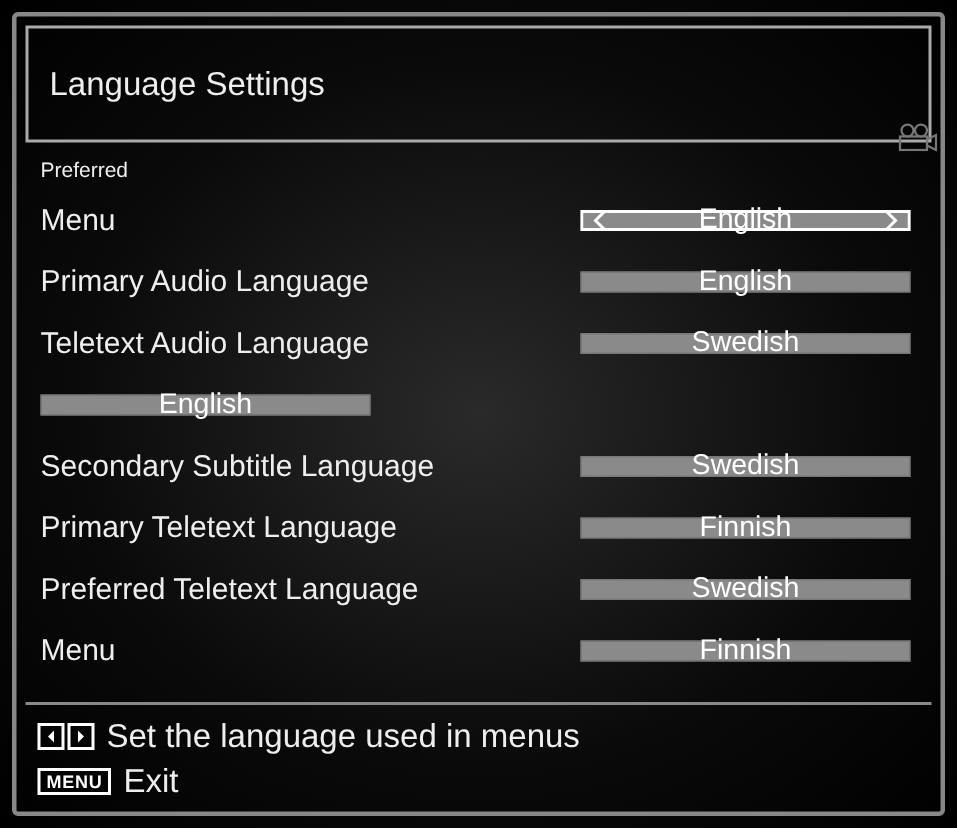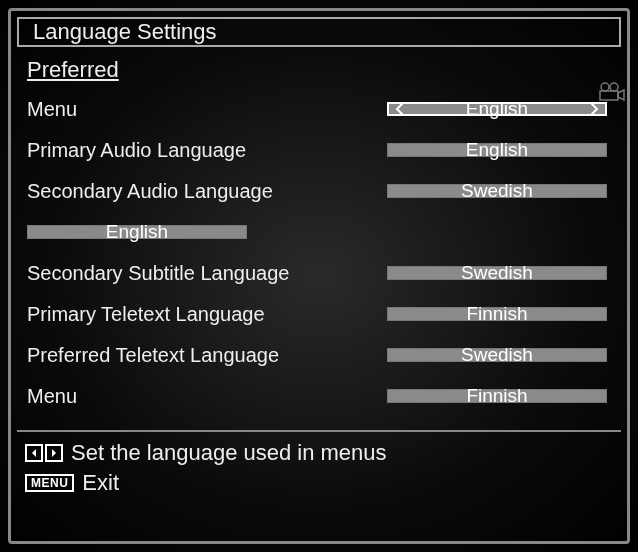--- a/index.html
+++ b/index.html
@@ -25,33 +25,32 @@
     }
     .outer-border {
       border: 3px solid #888;
       border-radius: 4px;
       height: 100%;
       padding: 6px;
       position: relative;
     }
     .title-box {
       border: 2px solid #aaa;
-      padding: 0 14px;
+      padding: 24px 14px;
       margin-bottom: 10px;
     }
     .title-text {
       font-size: 22px;
       font-weight: normal;
       color: #eee;
     }
     .section-heading {
-      font-size: 22px;
+      font-size: 14px;
       color: #eee;
       margin: 8px 0 10px 10px;
-      text-decoration: underline;
     }
     .settings-list {
       padding: 0 10px;
     }
     .setting-row {
       display: flex;
       align-items: center;
       margin-bottom: 9px;
       height: 32px;
     }
@@ -183,21 +182,21 @@
       </div>
 
       <div class="setting-row">
         <div class="setting-label">Primary Audio Language</div>
         <div class="value-box">
           <div class="value-text">English</div>
         </div>
       </div>
 
       <div class="setting-row">
-        <div class="setting-label">Secondary Audio Language</div>
+        <div class="setting-label">Teletext Audio Language</div>
         <div class="value-box">
           <div class="value-text">Swedish</div>
         </div>
       </div>
 
       <div class="setting-row">
         <div class="value-box">
           <div class="value-text">English</div>
         </div>
       </div>

